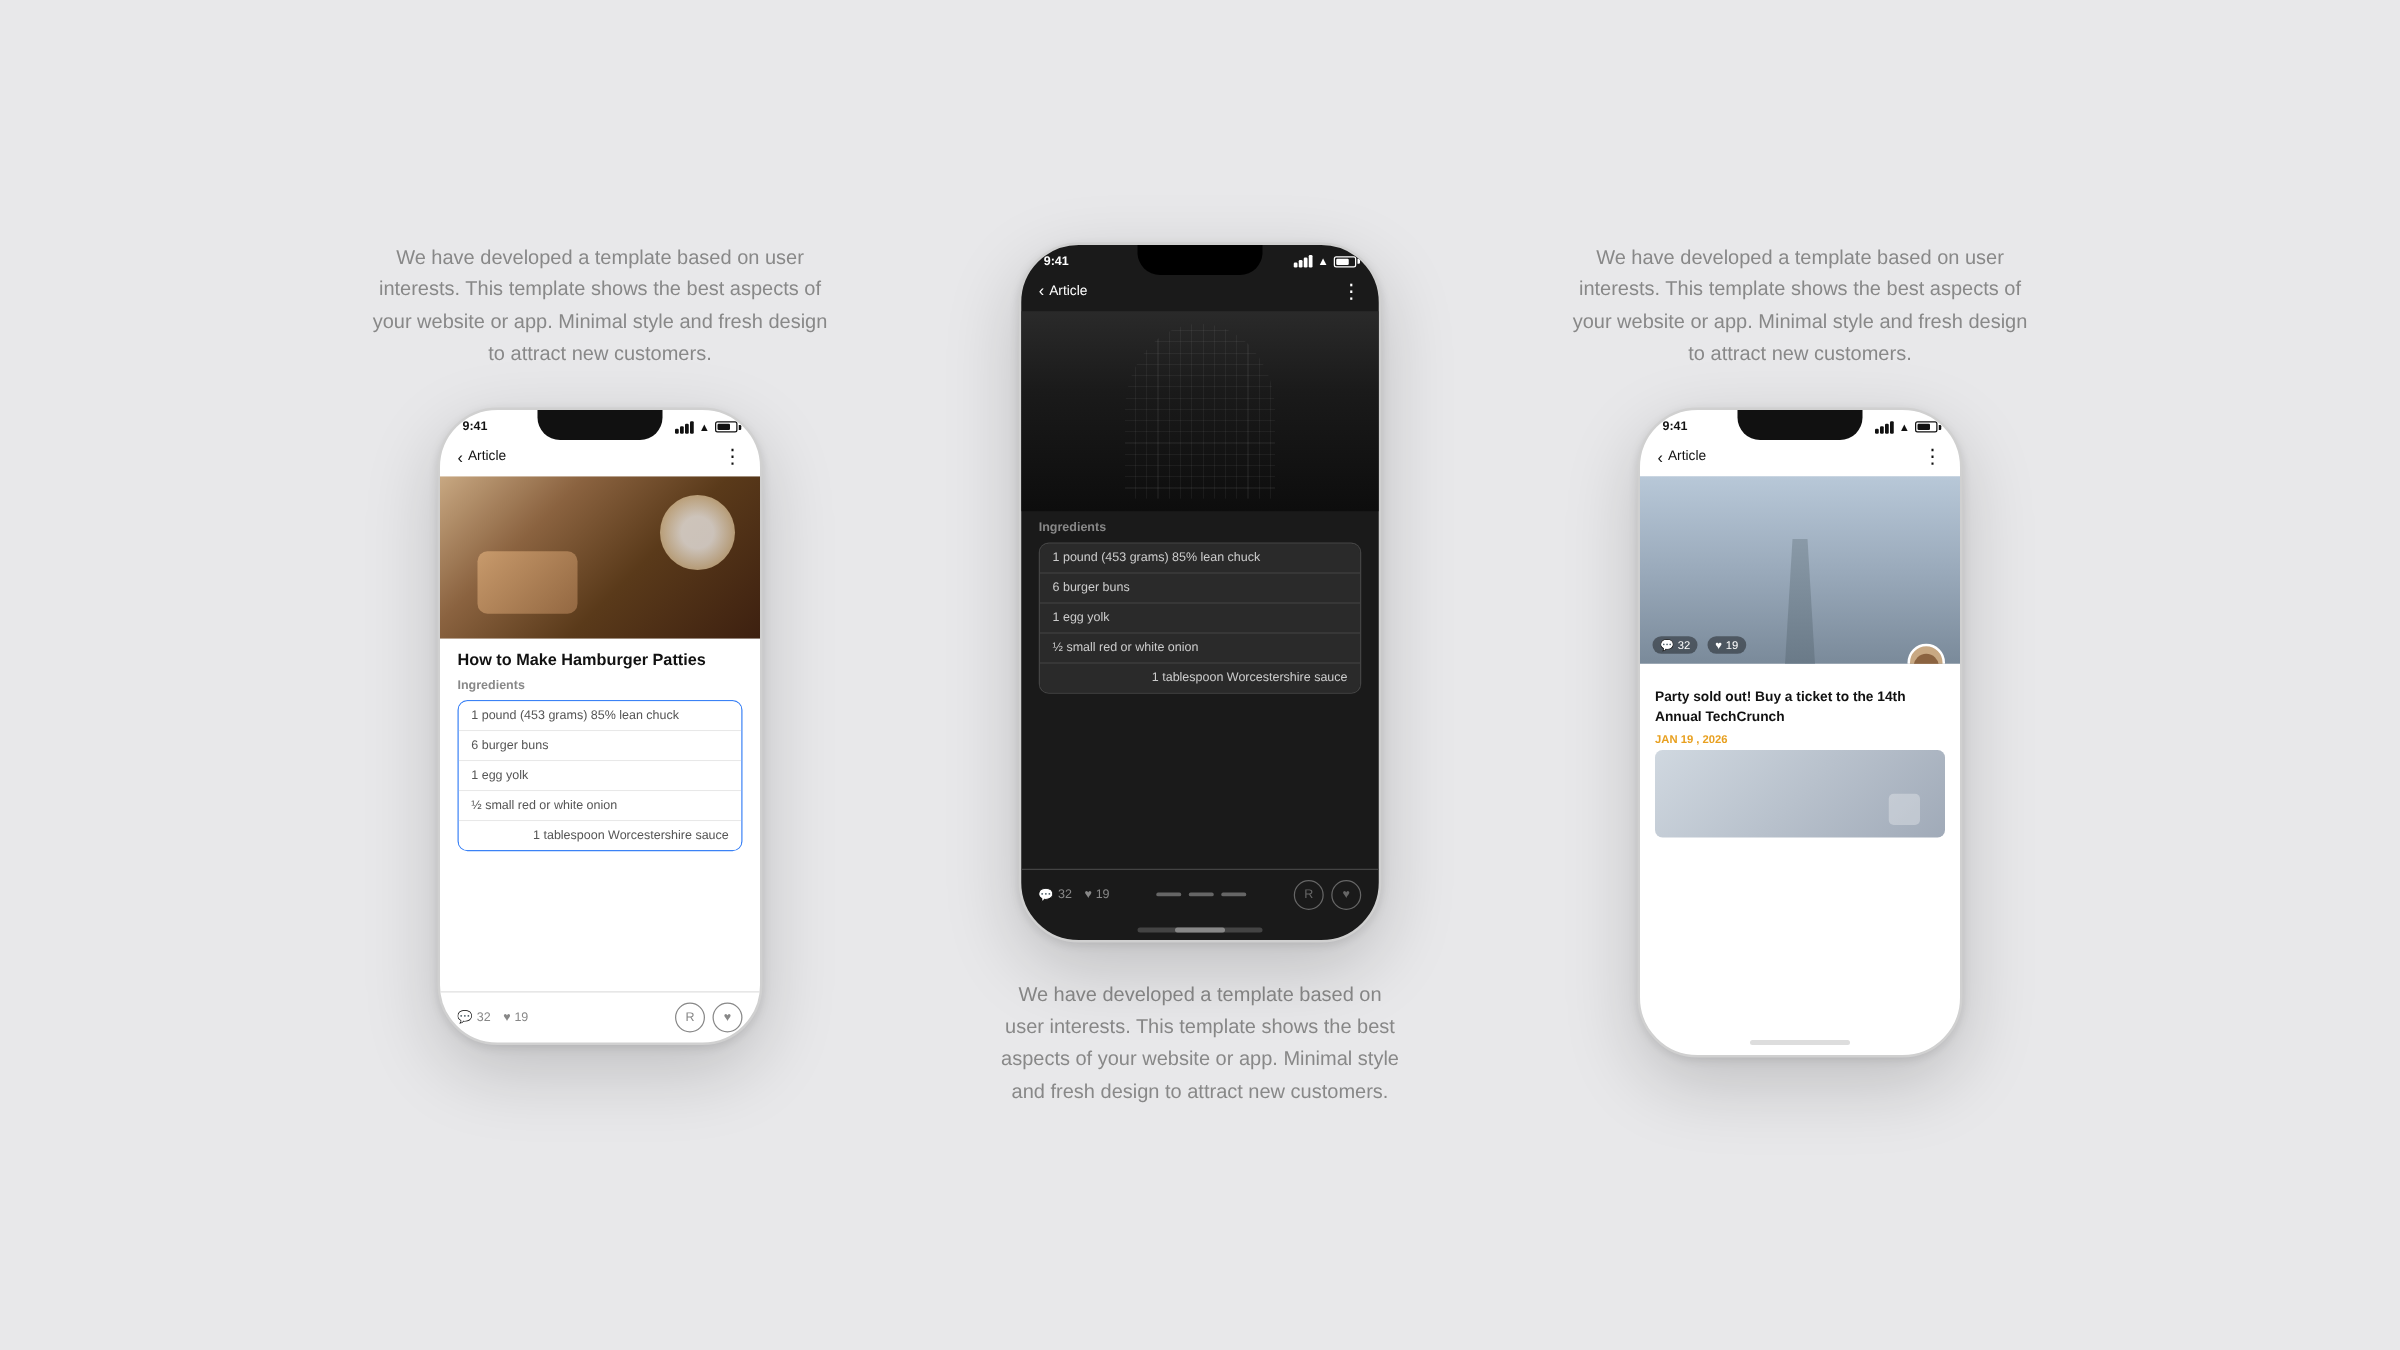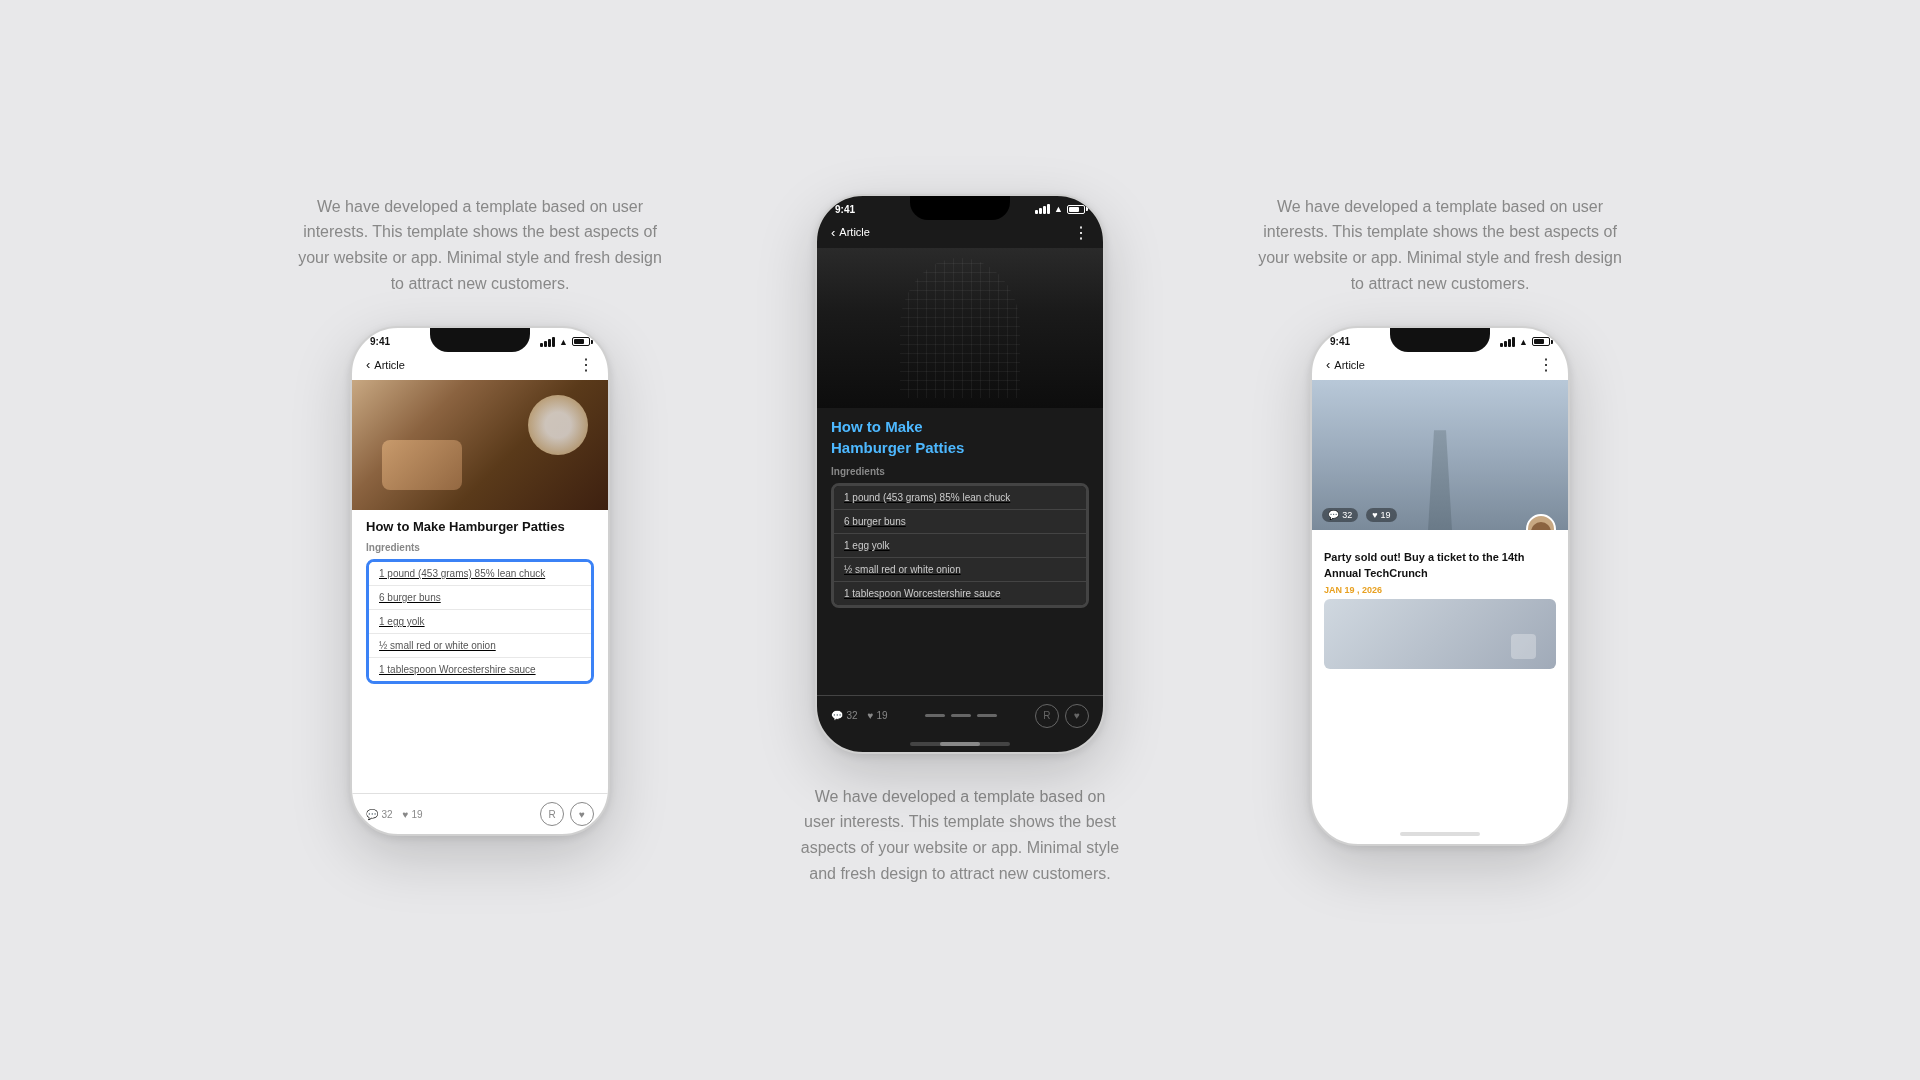--- a/index.html
+++ b/index.html
@@ -291,38 +291,38 @@
     .article-title.dark { color: #4db8ff; }
 
     .ingredients-label {
       font-size: 10px;
       font-weight: 600;
       color: #888;
       margin-bottom: 6px;
     }
 
     .ingredients-list {
-      border: 3px solid #3b82f6;
+      border: 1px solid #3b82f6;
       border-radius: 8px;
       overflow: hidden;
-      text-decoration: underline;
     }
 
     .ingredients-list.dark {
       border-color: #444;
     }
 
     .ingredient-item {
       padding: 6px 10px;
       font-size: 10px;
       border-bottom: 1px solid #e8e8e8;
     }
 
     .ingredient-item:last-child {
       border-bottom: none;
+      text-align: right;
     }
 
     .ingredient-item.light { color: #555; background: #fff; }
     .ingredient-item.dark { color: #ccc; background: #2a2a2a; border-color: #444; }
 
     
     .bottom-bar {
       display: flex;
       align-items: center;
       justify-content: space-between;
@@ -580,21 +580,20 @@
           <div class="nav-back">
             <span class="chevron">‹</span>
             <span>Article</span>
           </div>
           <div class="nav-more" style="color:#fff">⋮</div>
         </div>
 
         <div class="hero-dark"></div>
 
         <div class="article-content">
-          <div class="article-title dark" style="font-size:15px;margin-bottom:8px;">How to Make<br>Hamburger Patties</div>
           <div class="ingredients-label">Ingredients</div>
           <div class="ingredients-list dark">
             <div class="ingredient-item dark">1 pound (453 grams) 85% lean chuck</div>
             <div class="ingredient-item dark">6 burger buns</div>
             <div class="ingredient-item dark">1 egg yolk</div>
             <div class="ingredient-item dark">½ small red or white onion</div>
             <div class="ingredient-item dark">1 tablespoon Worcestershire sauce</div>
           </div>
         </div>
 

